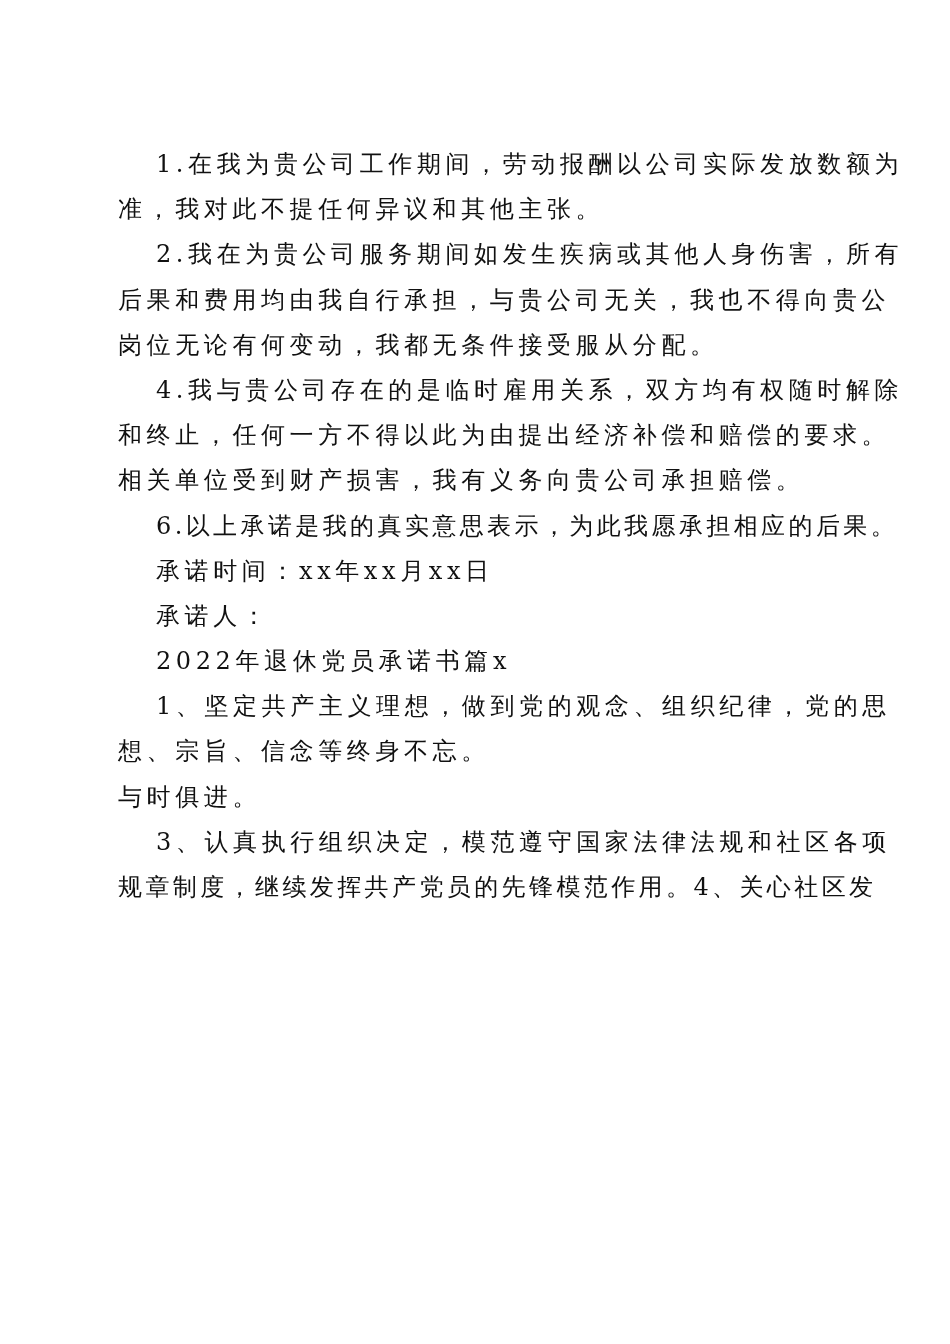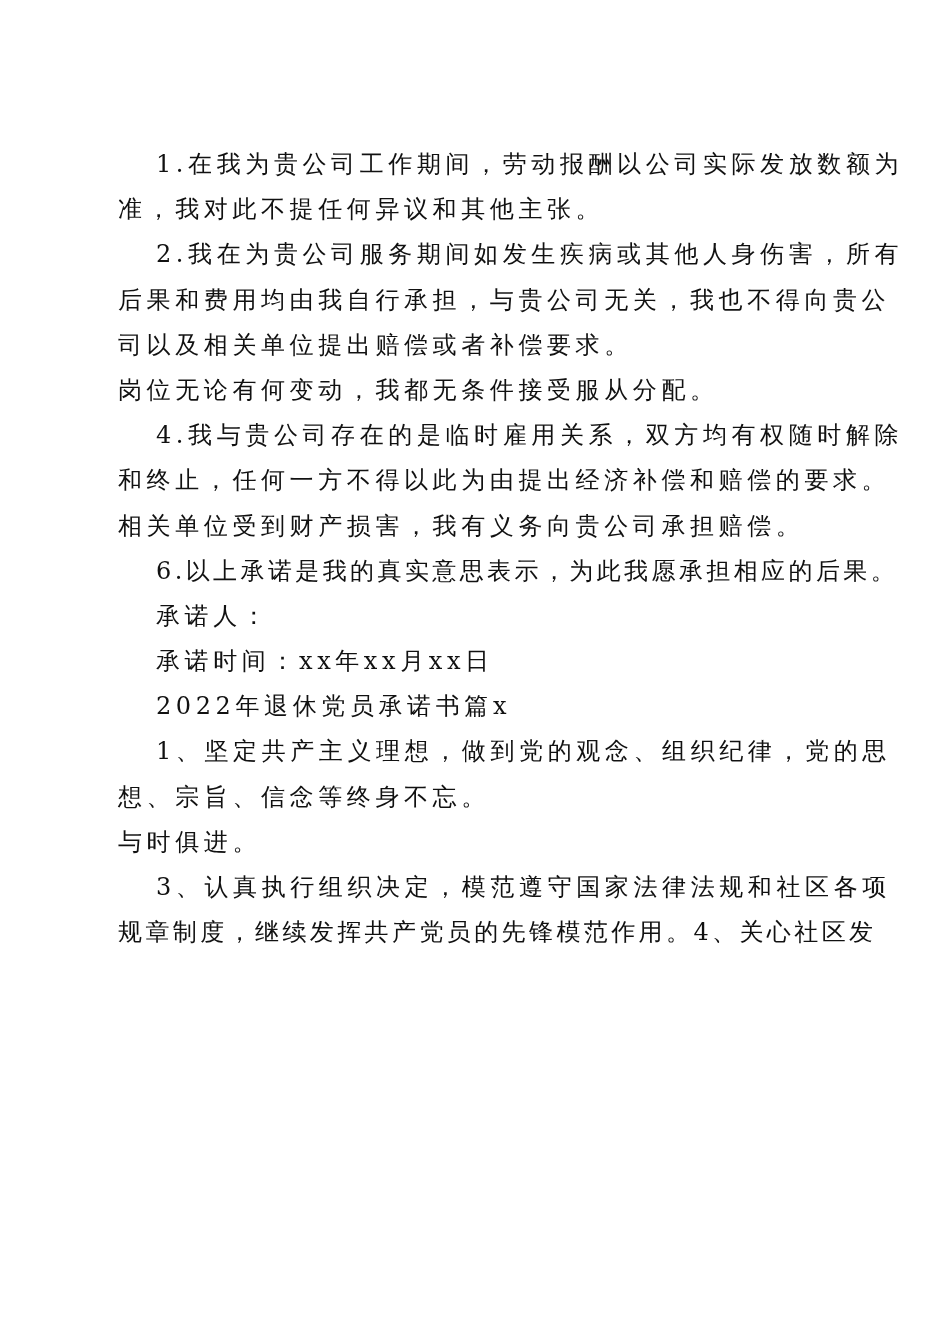--- a/index.html
+++ b/index.html
@@ -38,34 +38,33 @@
 </head>
 <body>
 
 <div class="page">
 
   <div class="line indent">1.在我为贵公司工作期间，劳动报酬以公司实际发放数额为</div>
   <div class="line">准，我对此不提任何异议和其他主张。</div>
 
   <div class="line indent">2.我在为贵公司服务期间如发生疾病或其他人身伤害，所有</div>
   <div class="line">后果和费用均由我自行承担，与贵公司无关，我也不得向贵公</div>
-  <div class="line">司以及相关单位提出赔偿或者补偿要求。</div>
 
   <div class="line">岗位无论有何变动，我都无条件接受服从分配。</div>
 
   <div class="line indent">4.我与贵公司存在的是临时雇用关系，双方均有权随时解除</div>
   <div class="line">和终止，任何一方不得以此为由提出经济补偿和赔偿的要求。</div>
 
   <div class="line">相关单位受到财产损害，我有义务向贵公司承担赔偿。</div>
 
   <div class="line indent tight">6.以上承诺是我的真实意思表示，为此我愿承担相应的后果。</div>
 
+  <div class="line indent">承诺时间：xx年xx月xx日</div>
+
   <div class="line indent">承诺人：</div>
-
-  <div class="line indent">承诺时间：xx年xx月xx日</div>
 
   <div class="line indent">2022年退休党员承诺书篇x</div>
 
   <div class="line indent">1、坚定共产主义理想，做到党的观念、组织纪律，党的思</div>
   <div class="line">想、宗旨、信念等终身不忘。</div>
 
   <div class="line">与时俱进。</div>
 
   <div class="line indent">3、认真执行组织决定，模范遵守国家法律法规和社区各项</div>
   <div class="line tight">规章制度，继续发挥共产党员的先锋模范作用。4、关心社区发</div>

